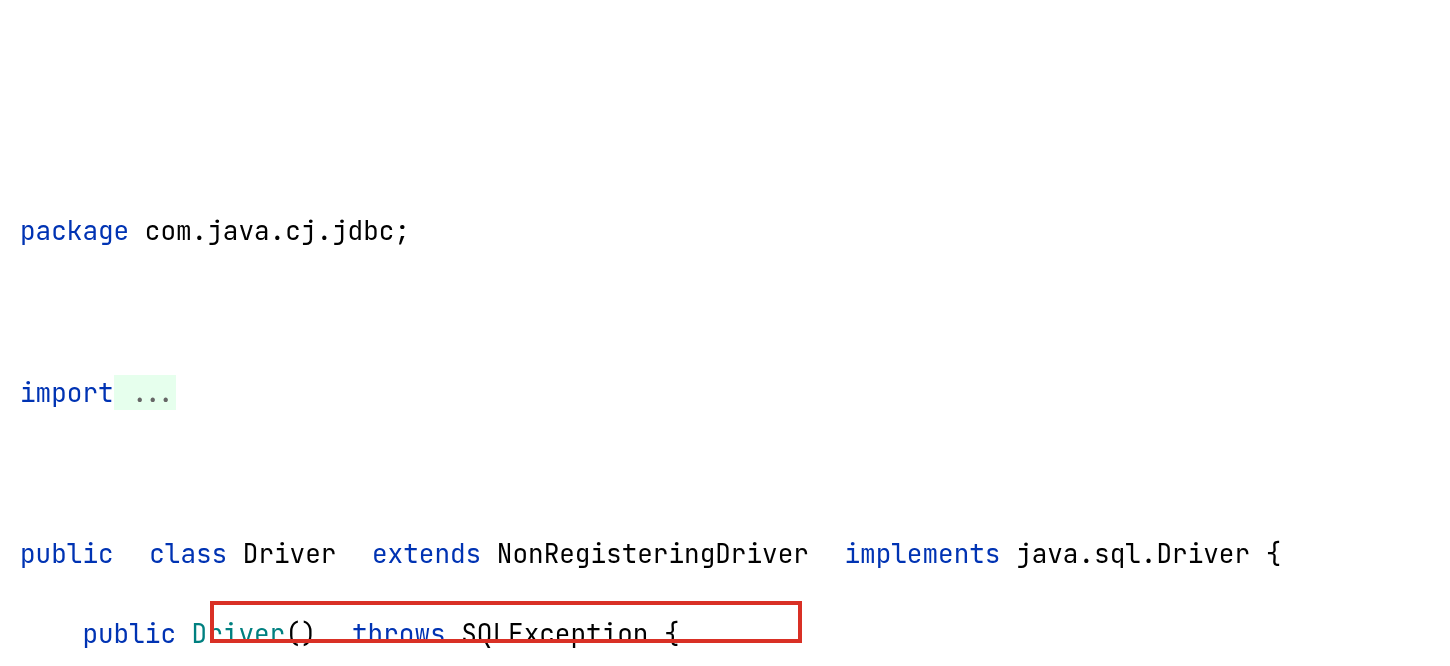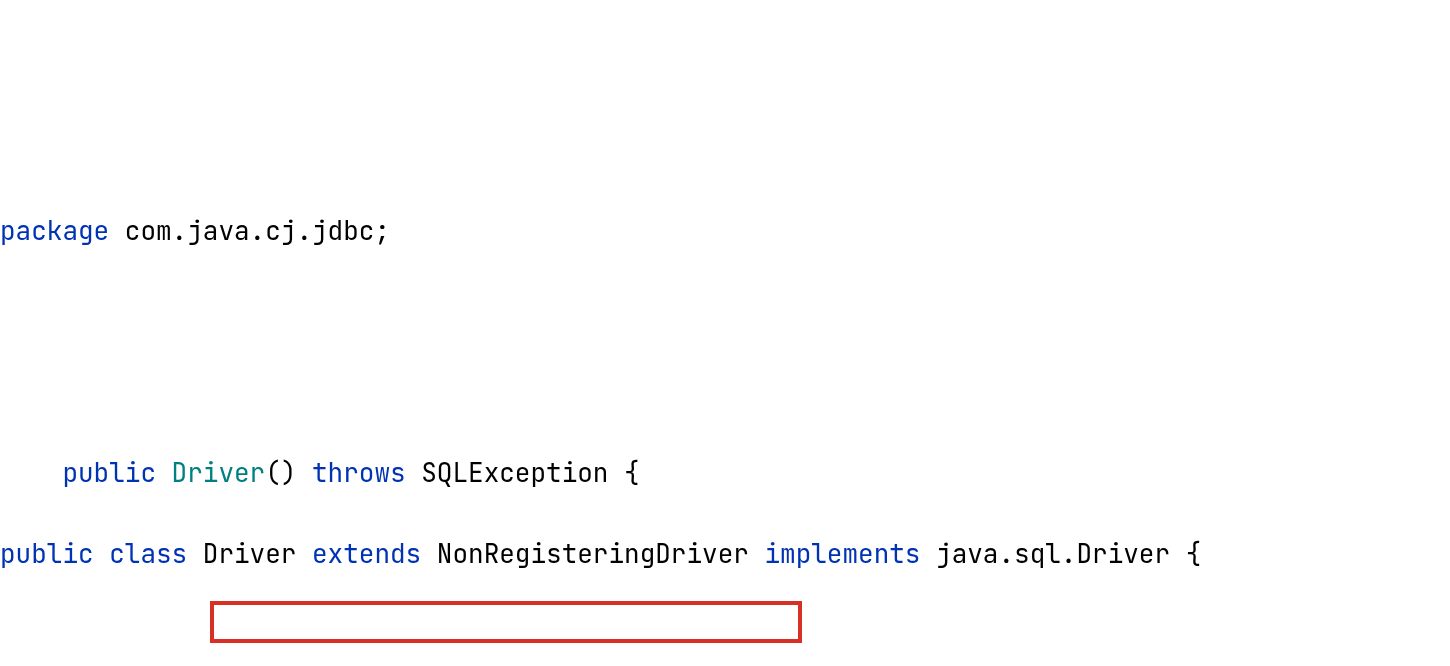--- a/index.html
+++ b/index.html
@@ -12,40 +12,41 @@
       padding: 10px 0;
       white-space: pre;
     }
     .code-container {
       position: relative;
     }
     .line {
       display: block;
       min-height: 1.55em;
     }
-    .kw { color: #0033b3; }
+    .kw { color: #0033b3; padding-left: 20px; }
     .cls { color: #008080; }
     .fold { background: #e6ffed; color: #666; font-style: normal; }
     .highlight-box {
       position: absolute;
       border: 4px solid #d93025;
       pointer-events: none;
     }
   </style>
 </head>
 <body>
 
 
 
 <div class="code-container">
 <span class="line"><span class="kw">package</span><span> com.java.cj.jdbc;</span></span>
 <span class="line"> </span>
+<span class="line"><span class="kw">import</span><span class="fold"> ...</span></span>
 <span class="line"> </span>
+<span class="line"><span class="kw">public</span><span class="kw"> class</span><span> Driver</span><span class="kw"> extends</span><span> NonRegisteringDriver</span><span class="kw"> implements</span><span> java.sql.Driver {</span></span>
 <span class="line"><span class="kw">    public</span><span class="cls"> Driver</span><span>()</span><span class="kw"> throws</span><span> SQLException {</span></span>
-<span class="line"><span class="kw">public</span><span class="kw"> class</span><span> Driver</span><span class="kw"> extends</span><span> NonRegisteringDriver</span><span class="kw"> implements</span><span> java.sql.Driver {</span></span>
 
 
 
 
 
 
 
 
 
 

